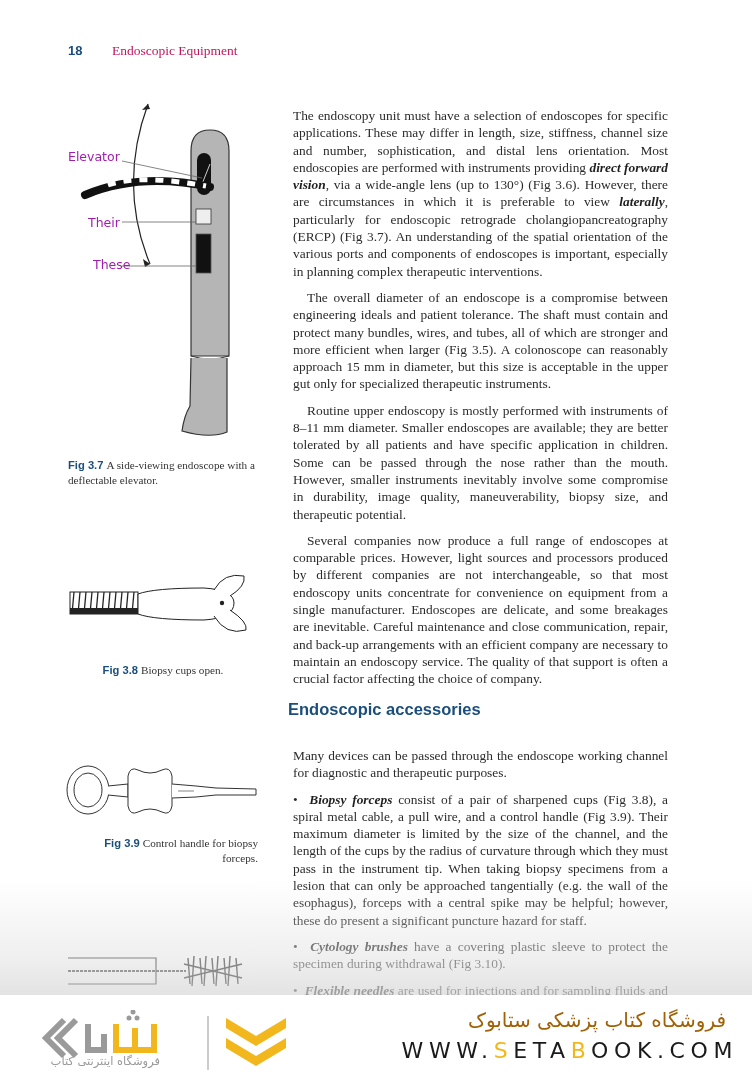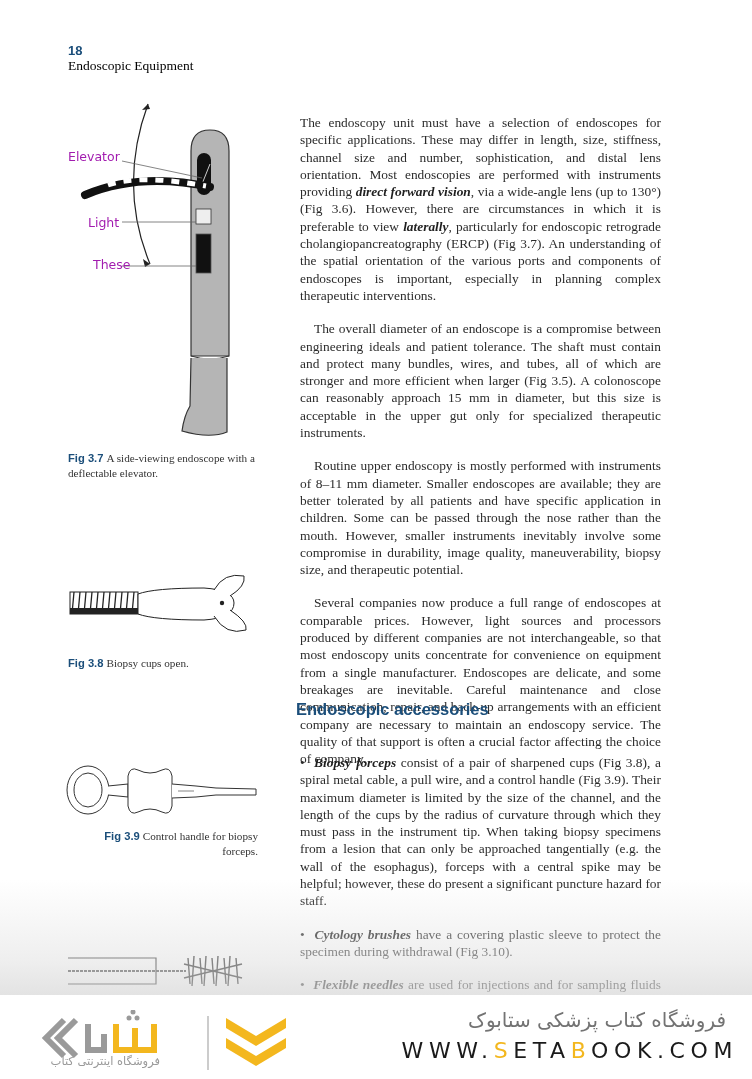--- a/index.html
+++ b/index.html
@@ -1,45 +1,45 @@
 <!DOCTYPE html>
 <html><head>
 <meta charset="utf-8">
 <style>
   html, body { margin: 0; padding: 0; }
   body {
     width: 752px; height: 1079px; position: relative; overflow: hidden;
     background: #ffffff; font-family: "Liberation Serif", "DejaVu Serif", serif; color: #2a2a2a;
   }
-  .page-header { position: absolute; left: 68px; top: 43px; display: flex; align-items: baseline; flex-direction: column; }
+  .page-header { position: absolute; left: 68px; top: 43px; display: flex; align-items: baseline; }
   .page-num { font-family: "Liberation Sans", "DejaVu Sans", sans-serif; font-weight: bold; font-size: 13px; color: #1b4e7a; width: 44px; }
-  .running-head { font-size: 13.5px; color: #000000; }
+  .running-head { font-size: 13.5px; color: #be185d; }
 
   .main-col { position: absolute; left: 284px; top: 98px; width: 393px; }
   .h2 { font-family: "Liberation Sans", "DejaVu Sans", sans-serif; font-weight: bold; font-size: 15px; color: #1f1f1f; margin: 0 0 1px 0; line-height: 18px; }
   .h1 { font-family: "Liberation Sans", "DejaVu Sans", sans-serif; font-weight: bold; font-size: 16.5px; color: #1b4e7a; margin: 0; line-height: 20px; }
-  p { margin: 16px; font-size: 13.4px; line-height: 17.3px; text-align: justify; text-align-last: left; hyphens: auto; color: #2b2b2b; }
+  p { margin: 9px; font-size: 13.4px; line-height: 17.3px; text-align: justify; text-align-last: left; hyphens: auto; color: #2b2b2b; }
   p.indent { text-indent: 14px; }
   .bullet::before { content: "\2022\00a0\00a0"; }
   em.term { font-style: italic; font-weight: bold; color: #1f1f1f; }
 
-  .sec2 { position: absolute; left: 296px; top: 699px; width: 393px; }
+  .sec2 { position: absolute; left: 288px; top: 699px; width: 393px; }
   .sec2-body { position: absolute; left: 284px; top: 738px; width: 393px; }
 
   .fig { position: absolute; }
-  .caption { position: absolute; font-size: 11.2px; line-height: 14.5px; color: #333; }
+  .caption { position: absolute; font-size: 11.2px; line-height: 14.5px; color: #333; margin-top: 7px; }
   .cap-label { font-family: "Liberation Sans", "DejaVu Sans", sans-serif; font-weight: bold; color: #1b4e7a; margin-right: 3px; }
   .fig-label { position: absolute; font-family: "DejaVu Sans", "Liberation Sans", sans-serif; font-size: 12.5px; color: #a21caf; }
 
   .fade { position: absolute; left: 0; top: 880px; width: 752px; height: 115px;
     background: linear-gradient(to bottom, rgba(255,255,255,0) 0%, rgba(225,225,225,0.55) 70%, rgba(215,215,215,0.7) 100%); pointer-events: none; }
   .footer-band { position: absolute; left: 0; top: 995px; width: 752px; height: 84px; background: #ffffff; }
   .logo { position: absolute; left: 36px; top: 1010px; width: 260px; height: 60px; }
   .logo-sub { position: absolute; left: 40px; top: 1054px; font-family: "DejaVu Sans", sans-serif; font-size: 11.5px; color: #9a9a9a; direction: rtl; width: 120px; }
-  .store-fa { position: absolute; right: 26px; top: 1008px; font-family: "DejaVu Sans", sans-serif; font-size: 20px; color: #737373; direction: rtl; }
+  .store-fa { position: absolute; right: 26px; top: 1008px; font-family: "DejaVu Sans", sans-serif; font-size: 20px; color: #a16207; direction: rtl; }
   .store-url { position: absolute; right: 14px; top: 1038px; font-family: "DejaVu Sans", "Liberation Sans", sans-serif; font-size: 22px; letter-spacing: 5.6px; color: #1a1a1a; }
   .store-url .hl { color: #f3b71e; }
 </style>
 </head>
 <body>
 
 <div class="page-header">
   <span class="page-num">18</span>
   <span class="running-head">Endoscopic Equipment</span>
 </div>
@@ -66,21 +66,21 @@
     <path d="M25 99 Q 80 76 150 91" stroke="#111" stroke-width="8" fill="none" stroke-linecap="round"></path>
     <path d="M48 89 Q 80 78 146 90" stroke="#fff" stroke-width="5" fill="none" stroke-dasharray="8 8"></path>
     <rect x="136" y="113" width="15" height="15" fill="#eee" stroke="#333" stroke-width="0.8"></rect>
     <rect x="136" y="138" width="15" height="39" fill="#111" stroke="#555" stroke-width="0.8"></rect>
     <line x1="62" y1="65" x2="142" y2="82" stroke="#666" stroke-width="0.8"></line>
     <line x1="62" y1="126" x2="136" y2="126" stroke="#666" stroke-width="0.8"></line>
     <line x1="62" y1="170" x2="136" y2="170" stroke="#666" stroke-width="0.8"></line>
   </svg>
 </div>
 <span class="fig-label" style="left:68px;top:149px;">Elevator</span>
-<span class="fig-label" style="left:88px;top:215px;">Light</span>
+<span class="fig-label" style="left:88px;top:215px;">Their</span>
 <span class="fig-label" style="left:93px;top:257px;">These</span>
 <div class="caption" style="left:68px;top:451px;width:190px;">
   <span class="cap-label">Fig 3.7</span><span>A side-viewing endoscope with a deflectable elevator.</span>
 </div>
 
 <div class="fig" style="left:64px;top:570px;width:200px;height:75px;">
   <svg width="200" height="75" viewBox="0 0 200 75">
     <rect x="6" y="22" width="68" height="22" fill="#fff" stroke="#222" stroke-width="1"></rect>
     <g stroke="#222" stroke-width="1.3">
       <line x1="10" y1="22" x2="8" y2="44"></line>
@@ -95,21 +95,21 @@
       <line x1="64" y1="22" x2="62" y2="44"></line>
         <line x1="70" y1="22" x2="68" y2="44"></line>
     </g>
     <rect x="6" y="38" width="68" height="6" fill="#222"></rect>
     <path d="M74 24 Q 90 18 140 18 Q 170 20 170 33 Q 170 48 140 50 Q 90 50 74 44 Z" fill="#fff" stroke="#222" stroke-width="1"></path>
     <circle cx="158" cy="33" r="2.2" fill="#222"></circle>
     <path d="M150 20 Q 160 2 180 6 Q 182 16 166 26" fill="#fff" stroke="#222" stroke-width="1"></path>
     <path d="M150 46 Q 162 66 182 60 Q 184 52 166 40" fill="#fff" stroke="#222" stroke-width="1"></path>
   </svg>
 </div>
-<div class="caption" style="left:68px;top:656px;width:190px;">
+<div class="caption" style="left:68px;top:656px;width:190px;text-align:center;">
   <span class="cap-label">Fig 3.8</span><span>Biopsy cups open.</span>
 </div>
 
 <div class="fig" style="left:66px;top:762px;width:195px;height:55px;">
   <svg width="195" height="55" viewBox="0 0 195 55">
     <ellipse cx="22" cy="28" rx="21" ry="24" fill="#fff" stroke="#333" stroke-width="1"></ellipse>
     <ellipse cx="22" cy="28" rx="14" ry="17" fill="#fff" stroke="#333" stroke-width="1"></ellipse>
     <path d="M42 24 L 62 22 L 62 35 L 42 33" fill="#fff" stroke="#333" stroke-width="1"></path>
     <path d="M62 14 Q 64 4 72 8 Q 84 14 96 8 Q 104 4 106 14 L 106 44 Q 104 54 96 50 Q 84 44 72 50 Q 64 54 62 44 Z" fill="#fff" stroke="#333" stroke-width="1"></path>
     <path d="M106 22 L 130 24 L 150 26 L 190 27 L 190 33 L 150 33 L 130 35 L 106 36" fill="#fff" stroke="#333" stroke-width="1"></path>
@@ -137,20 +137,21 @@
       <line x1="118" y1="12" x2="176" y2="26"></line>
         <line x1="118" y1="26" x2="176" y2="12"></line>
     </g>
   </svg>
 </div>
 
 <div class="sec2">
   <h1 class="h1">Endoscopic accessories</h1>
 </div>
 <div class="sec2-body">
+  <p>Many devices can be passed through the endoscope working channel for diagnostic and therapeutic purposes.</p>
   <div id="s2-bullets">
       <p class="bullet"><em class="term">Biopsy forceps</em><span> consist of a pair of sharpened cups (Fig 3.8), a spiral metal cable, a pull wire, and a control handle (Fig 3.9). Their maximum diameter is limited by the size of the channel, and the length of the cups by the radius of curvature through which they must pass in the instrument tip. When taking biopsy specimens from a lesion that can only be approached tangentially (e.g. the wall of the esophagus), forceps with a central spike may be helpful; however, these do present a significant puncture hazard for staff.</span></p>
       <p class="bullet"><em class="term">Cytology brushes</em><span> have a covering plastic sleeve to protect the specimen during withdrawal (Fig 3.10).</span></p>
       <p class="bullet"><em class="term">Flexible needles</em><span> are used for injections and for sampling fluids and cells.</span></p>
       <p class="bullet"><em class="term">Fluid-flushing devices</em><span>. Many instruments have an auxiliary</span></p>
     </div>
 </div>
 
 <div class="fade"></div>
 <div class="footer-band"></div>

